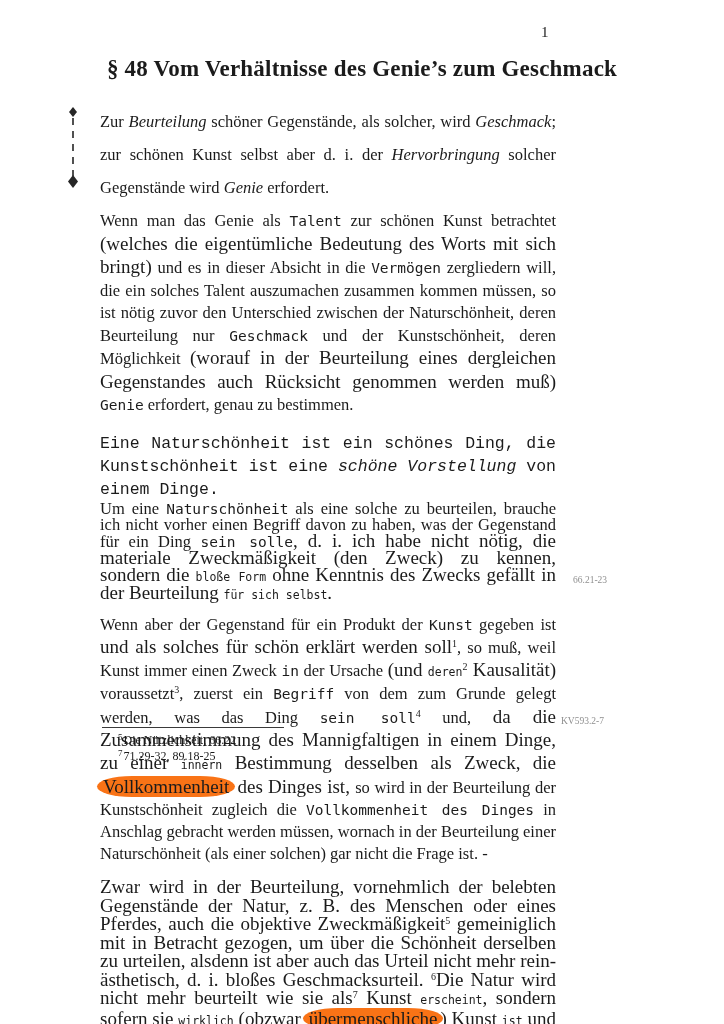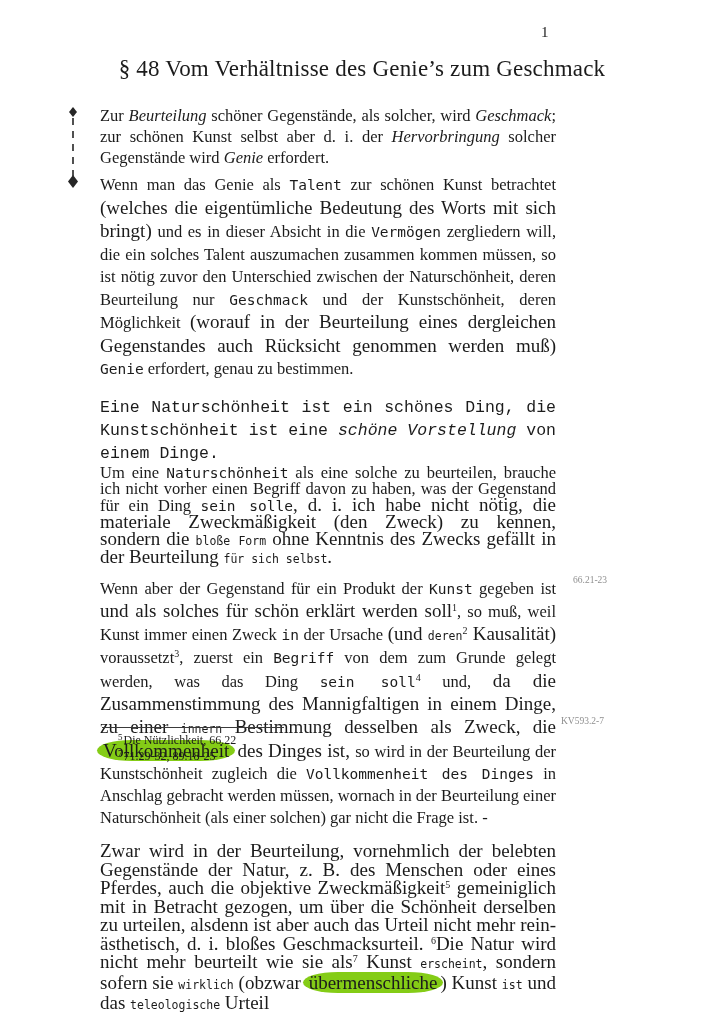--- a/index.html
+++ b/index.html
@@ -2,36 +2,36 @@
 <html><head>
 <meta charset="utf-8">
 <style>
   html,body { margin:0; padding:0; background:#ffffff; }
   .page {
     position:relative; width:724px; height:1024px; background:#ffffff;
     font-family:"Liberation Serif", serif; color:#1b1b1b; overflow:hidden;
   }
   .pageno { position:absolute; top:24px; left:541px; font-size:15px; }
   .title  { position:absolute; top:56px; left:0; width:724px; margin:0;
-            text-align:center; font-size:23px; font-weight:normal; letter-spacing:0.2px; }
+            text-align:center; font-size:23px; font-weight:bold; letter-spacing:0.2px; }
   .marker { position:absolute; left:66px; top:107px; }
   .doc-body { position:absolute; left:100px; top:105px; width:456px; }
   .para { margin:0; text-align:justify; font-size:16.5px; }
-  .para.p1  { line-height:21px; }
+  .para.p1  { line-height:33px; }
   .para.p2  { margin-top:6px;  line-height:22.5px; }
   .para.p3a { margin-top:15px; line-height:23px;font-family:Liberation Mono, monospace; }
   .para.p3b { line-height:16px; }
   .para.p4  { margin-top:11px; line-height:21.5px; }
   .para.p5  { margin-top:14px;  line-height:17.5px; }
   .seg.it   { font-style:italic; }
   .seg.tt   { font-family:"DejaVu Sans Mono", monospace; font-size:14.5px;margin-top:12px; }
   .seg.sm   { font-size:19px; }
   .seg.smtt { font-family:"DejaVu Sans Mono", monospace; font-size:11.5px; }
   .seg.sup  { font-size:10px; vertical-align:6px; line-height:0; }
-  .seg.hl   { background:#84cc16; border-radius:50px / 15px; padding:0 6px; margin:0 -3px; }
+  .seg.hl   { background:#f97316; border-radius:50px / 15px; padding:0 6px; margin:0 -3px; }
   .margin-note { position:absolute; left:561px; font-size:9.5px; color:#8f8f8f; white-space:nowrap; }
   .mn1 { top:575px;padding-left:12px; }
   .mn2 { top:716px; }
   .footblock { position:absolute; left:100px; top:727px; width:456px; }
   .footnote-rule { width:182px; border-top:1.2px solid #3a3a3a; margin:0 0 5px 2px; }
   .footnote { margin:0; text-indent:18px; font-size:12px; line-height:15.8px; text-align:justify; }
   .footnote .fn-tt { font-family:"DejaVu Sans Mono", monospace; font-size:10.8px; }
   .fn-num { font-size:9px; vertical-align:4px; line-height:0; margin-right:1px; }
 </style>
 </head>

